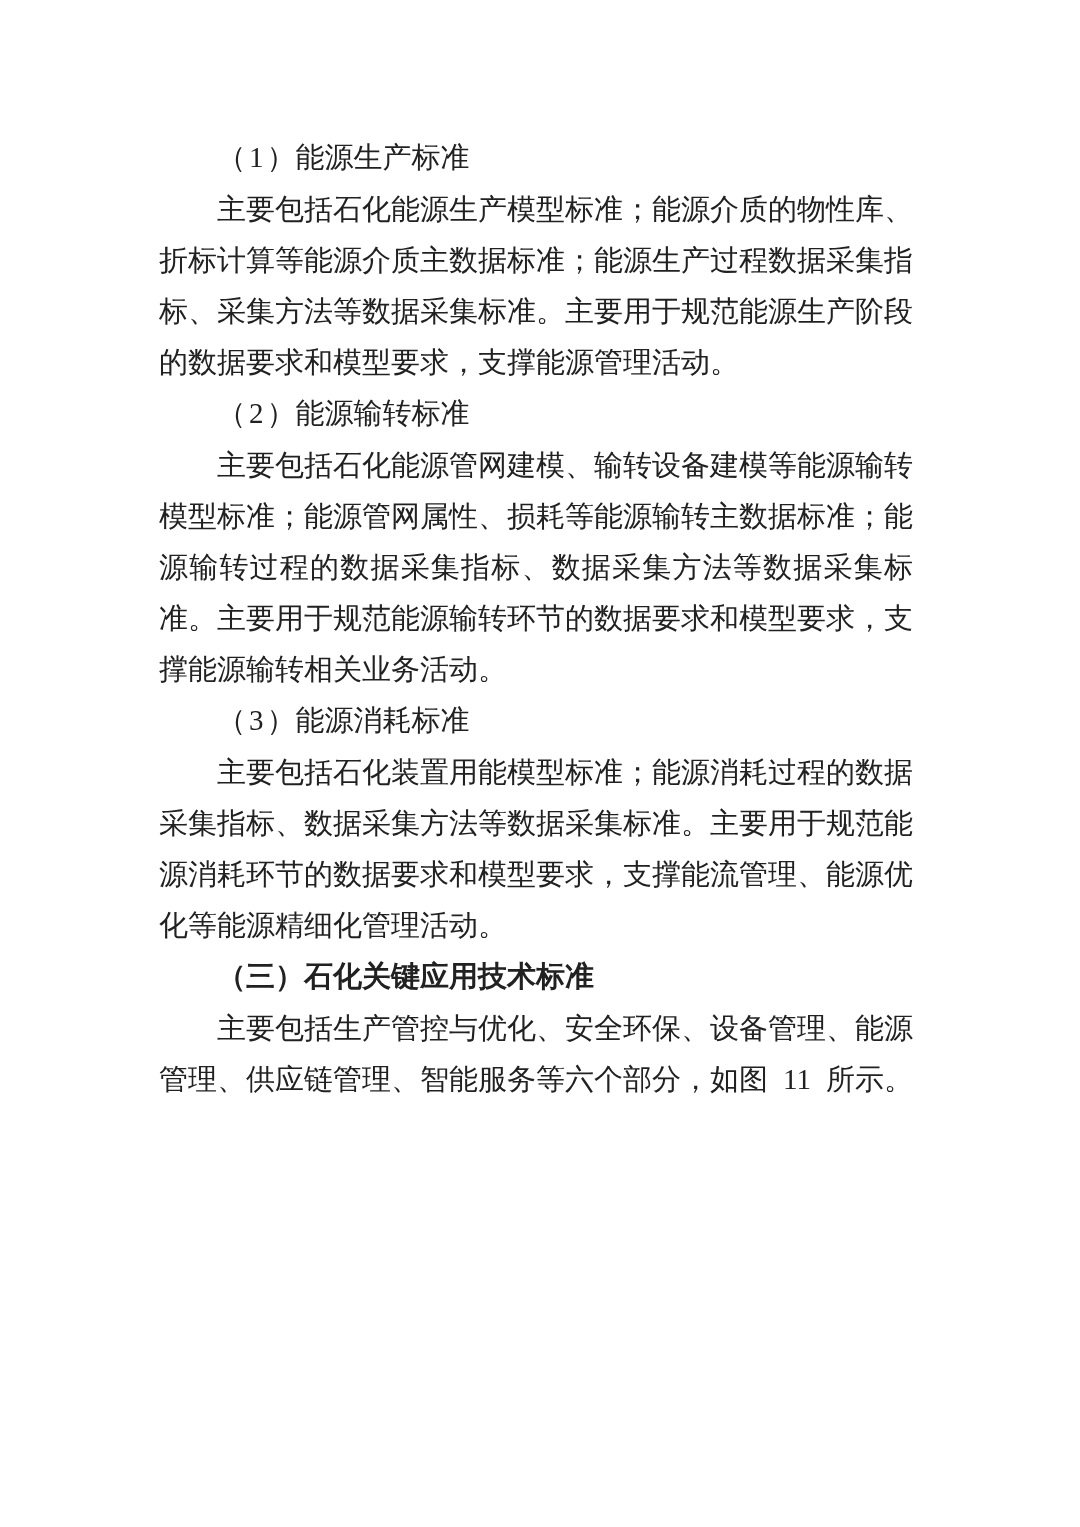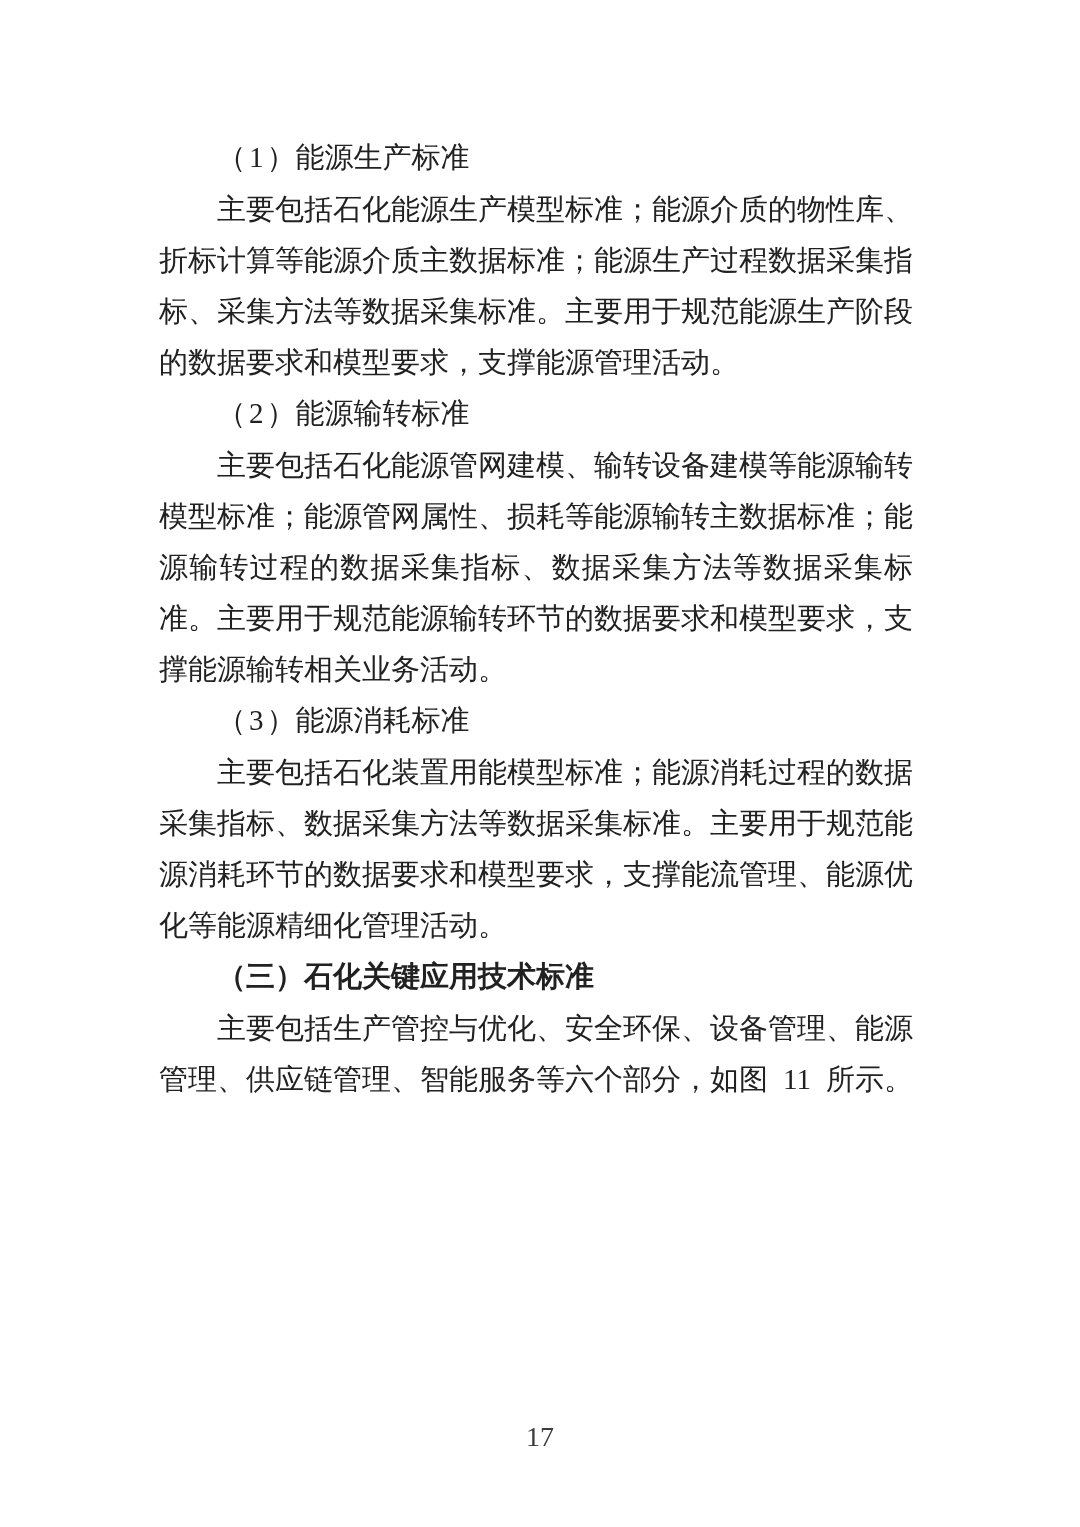--- a/index.html
+++ b/index.html
@@ -75,14 +75,13 @@
       <div class="line"><span class="cjk">撑</span><span class="cjk">能</span><span class="cjk">源</span><span class="cjk">输</span><span class="cjk">转</span><span class="cjk">相</span><span class="cjk">关</span><span class="cjk">业</span><span class="cjk">务</span><span class="cjk">活</span><span class="cjk">动</span><span class="cjk">。</span></div>
       <div class="line indent heading"><span class="cjk">（</span><span class="latin">3</span><span class="cjk">）</span><span class="cjk">能</span><span class="cjk">源</span><span class="cjk">消</span><span class="cjk">耗</span><span class="cjk">标</span><span class="cjk">准</span></div>
       <div class="line justify indent"><span class="cjk">主</span><span class="cjk">要</span><span class="cjk">包</span><span class="cjk">括</span><span class="cjk">石</span><span class="cjk">化</span><span class="cjk">装</span><span class="cjk">置</span><span class="cjk">用</span><span class="cjk">能</span><span class="cjk">模</span><span class="cjk">型</span><span class="cjk">标</span><span class="cjk">准</span><span class="cjk">；</span><span class="cjk">能</span><span class="cjk">源</span><span class="cjk">消</span><span class="cjk">耗</span><span class="cjk">过</span><span class="cjk">程</span><span class="cjk">的</span><span class="cjk">数</span><span class="cjk">据</span></div>
       <div class="line justify"><span class="cjk">采</span><span class="cjk">集</span><span class="cjk">指</span><span class="cjk">标</span><span class="cjk">、</span><span class="cjk">数</span><span class="cjk">据</span><span class="cjk">采</span><span class="cjk">集</span><span class="cjk">方</span><span class="cjk">法</span><span class="cjk">等</span><span class="cjk">数</span><span class="cjk">据</span><span class="cjk">采</span><span class="cjk">集</span><span class="cjk">标</span><span class="cjk">准</span><span class="cjk">。</span><span class="cjk">主</span><span class="cjk">要</span><span class="cjk">用</span><span class="cjk">于</span><span class="cjk">规</span><span class="cjk">范</span><span class="cjk">能</span></div>
       <div class="line justify"><span class="cjk">源</span><span class="cjk">消</span><span class="cjk">耗</span><span class="cjk">环</span><span class="cjk">节</span><span class="cjk">的</span><span class="cjk">数</span><span class="cjk">据</span><span class="cjk">要</span><span class="cjk">求</span><span class="cjk">和</span><span class="cjk">模</span><span class="cjk">型</span><span class="cjk">要</span><span class="cjk">求</span><span class="cjk">，</span><span class="cjk">支</span><span class="cjk">撑</span><span class="cjk">能</span><span class="cjk">流</span><span class="cjk">管</span><span class="cjk">理</span><span class="cjk">、</span><span class="cjk">能</span><span class="cjk">源</span><span class="cjk">优</span></div>
       <div class="line"><span class="cjk">化</span><span class="cjk">等</span><span class="cjk">能</span><span class="cjk">源</span><span class="cjk">精</span><span class="cjk">细</span><span class="cjk">化</span><span class="cjk">管</span><span class="cjk">理</span><span class="cjk">活</span><span class="cjk">动</span><span class="cjk">。</span></div>
       <div class="line indent bold heading"><span class="cjk">（</span><span class="cjk">三</span><span class="cjk">）</span><span class="cjk">石</span><span class="cjk">化</span><span class="cjk">关</span><span class="cjk">键</span><span class="cjk">应</span><span class="cjk">用</span><span class="cjk">技</span><span class="cjk">术</span><span class="cjk">标</span><span class="cjk">准</span></div>
       <div class="line justify indent"><span class="cjk">主</span><span class="cjk">要</span><span class="cjk">包</span><span class="cjk">括</span><span class="cjk">生</span><span class="cjk">产</span><span class="cjk">管</span><span class="cjk">控</span><span class="cjk">与</span><span class="cjk">优</span><span class="cjk">化</span><span class="cjk">、</span><span class="cjk">安</span><span class="cjk">全</span><span class="cjk">环</span><span class="cjk">保</span><span class="cjk">、</span><span class="cjk">设</span><span class="cjk">备</span><span class="cjk">管</span><span class="cjk">理</span><span class="cjk">、</span><span class="cjk">能</span><span class="cjk">源</span></div>
       <div class="line"><span class="cjk">管</span><span class="cjk">理</span><span class="cjk">、</span><span class="cjk">供</span><span class="cjk">应</span><span class="cjk">链</span><span class="cjk">管</span><span class="cjk">理</span><span class="cjk">、</span><span class="cjk">智</span><span class="cjk">能</span><span class="cjk">服</span><span class="cjk">务</span><span class="cjk">等</span><span class="cjk">六</span><span class="cjk">个</span><span class="cjk">部</span><span class="cjk">分</span><span class="cjk">，</span><span class="cjk">如</span><span class="cjk">图</span><span class="space"></span><span class="latin">11</span><span class="space"></span><span class="cjk">所</span><span class="cjk">示</span><span class="cjk">。</span></div>
     </div>
-  <div class="page-number">17</div>
 </div>
 
 </body></html>

